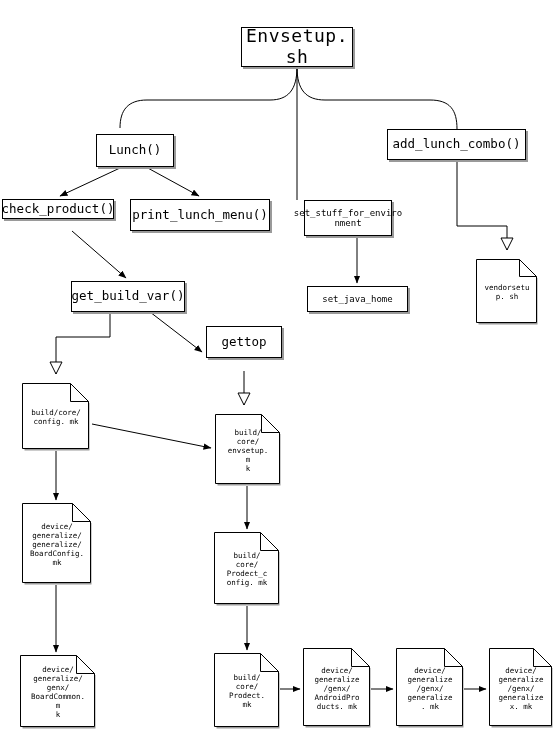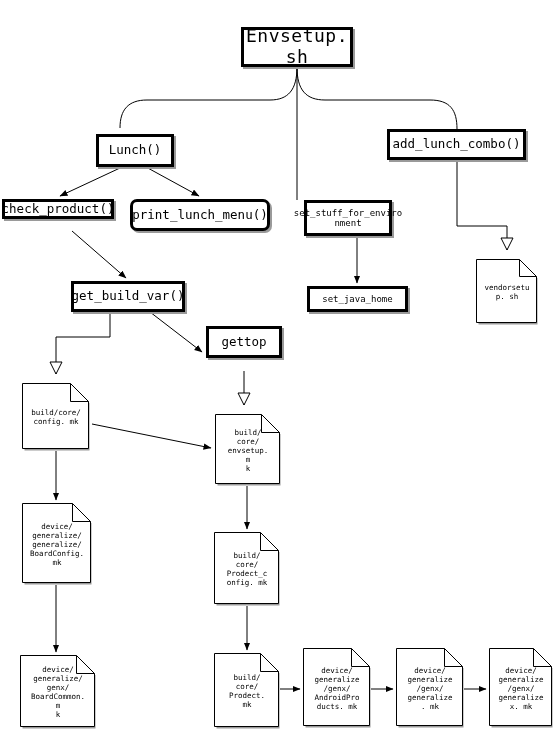--- a/index.html
+++ b/index.html
@@ -29,21 +29,21 @@
     display: flex;
     align-items: center;
     justify-content: center;
     text-align: center;
     color: #000000;
     background: #ffffff;
     z-index: 3;
   }
   
   .box {
-    border: 3px solid #000000;
+    border: 1px solid #000000;
     box-shadow: 2px 2px 0 0 #9a9a9a;
   }
   .box .lbl {
     display: block;
     line-height: 1.15;
     white-space: pre-line;
   }
   
   .doc {
     border: none;
@@ -131,21 +131,21 @@
       </div>
       <div class="node box" style="left: 96px; top: 128px; width: 78px; height: 33px; margin-top: 6px;">
         <span class="lbl t-md">Lunch()</span>
       </div>
       <div class="node box" style="left: 387px; top: 129px; width: 139px; height: 31px;">
         <span class="lbl t-md">add_lunch_combo()</span>
       </div>
       <div class="node box" style="left: 2px; top: 199px; width: 112px; height: 20px;">
         <span class="lbl t-md">check_product()</span>
       </div>
-      <div class="node box" style="left: 130px; top: 199px; width: 140px; height: 32px; border-radius: 7px;">
+      <div class="node box" style="left: 130px; top: 199px; width: 140px; height: 32px;">
         <span class="lbl t-md">print_lunch_menu()</span>
       </div>
       <div class="node box" style="left: 304px; top: 200px; width: 88px; height: 36px;">
         <span class="lbl t-sm">set_stuff_for_enviro
 nment</span>
       </div>
       <div class="node box" style="left: 307px; top: 286px; width: 101px; height: 26px;">
         <span class="lbl t-sm">set_java_home</span>
       </div>
       <div class="node doc" style="left: 476px; top: 259px; width: 62px; height: 66px;">

